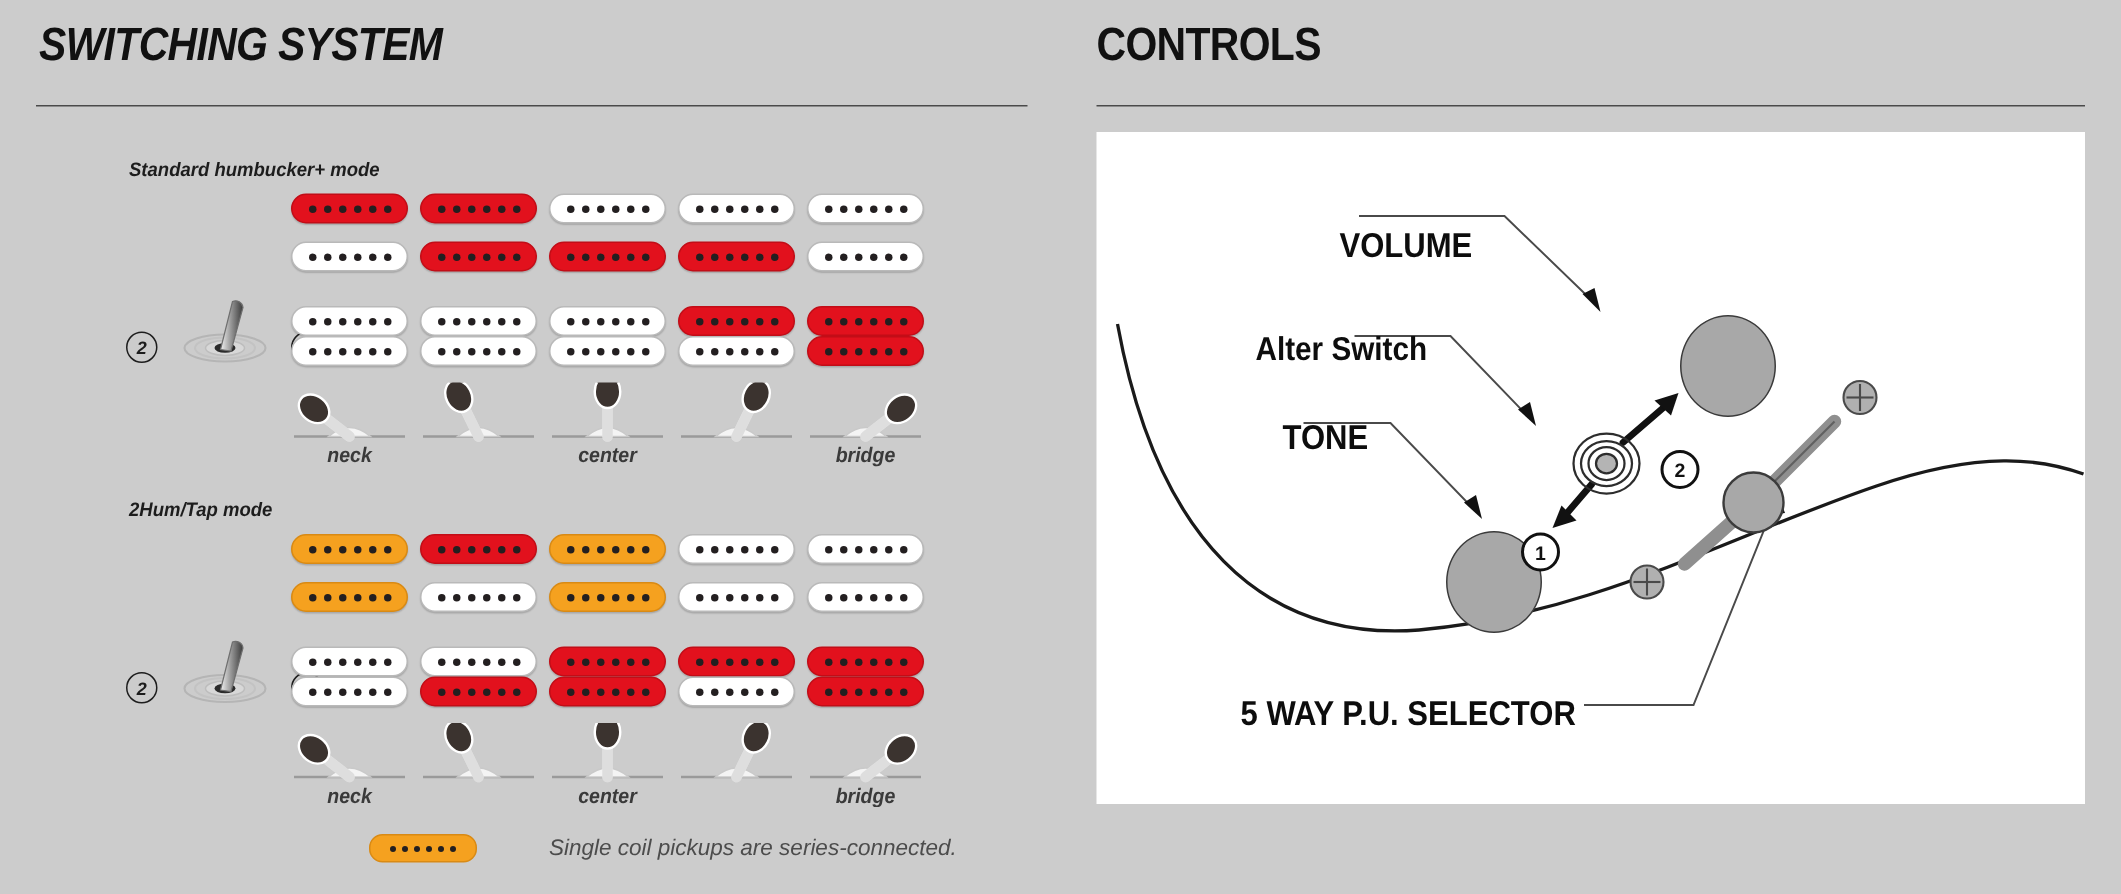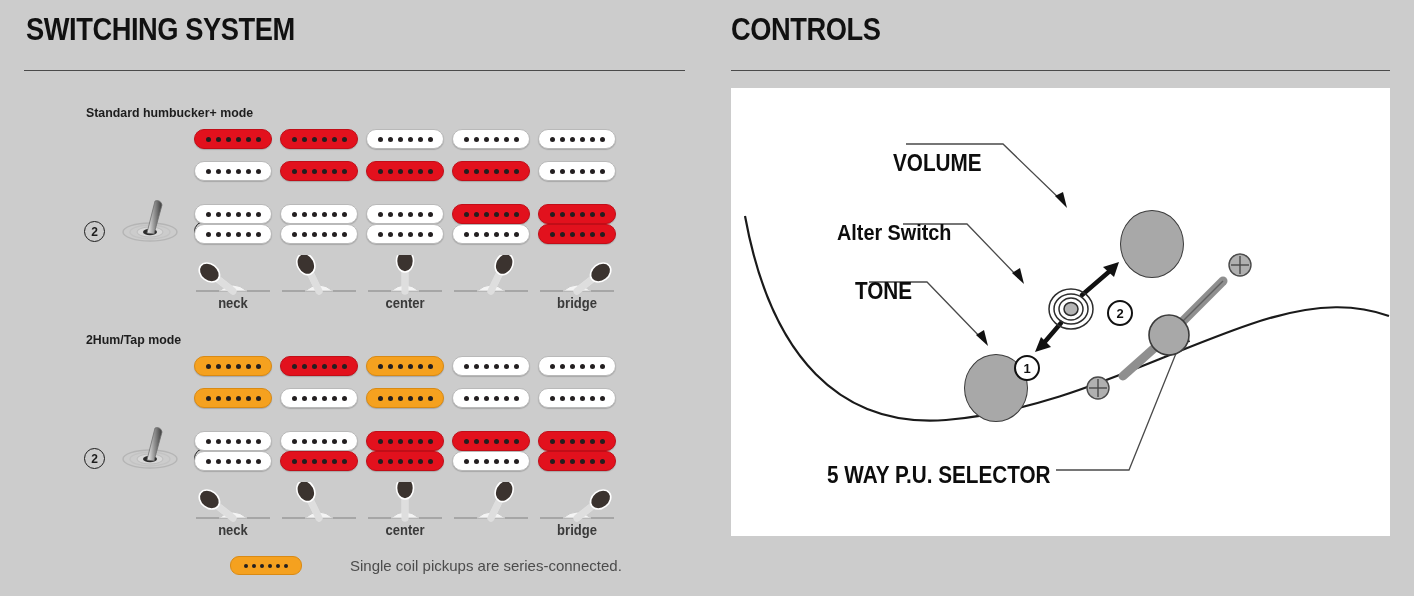--- a/index.html
+++ b/index.html
@@ -4,21 +4,21 @@
 <style>
   html,body{margin:0;padding:0;}
   body{
     width:1414px;height:596px;
     background:#cccccc;
     font-family:"Liberation Sans", sans-serif;
     overflow:hidden;
     position:relative;
   }
   .panel{position:absolute;top:0;height:596px;}
-  #panel-switching{left:0;width:707px;}
+  #panel-switching{left:0;width:707px;font-style:italic;}
   #panel-controls{left:707px;width:707px;}
 
   .section-title{
     position:absolute;
     font-family:"Liberation Sans", sans-serif;
     font-weight:bold;
     font-size:31px;
     letter-spacing:-0.5px;
     color:#111;
     transform:scaleX(0.88);
@@ -556,21 +556,21 @@
         <span class="pole"></span>
       </div>
       <div class="lever-cell" style="left: 538px; top: 482px;"><svg width="78" height="44" viewBox="0 0 78 44">
           <line x1="2" y1="36" x2="76" y2="36" stroke="#9a9a9a" stroke-width="1.6"></line>
           <path d="M 25 36 Q 39 24 53 36 Z" fill="#f4f4f4" stroke="#c9c9c9" stroke-width="1"></path>
           <line x1="39" y1="36" x2="62.64032260820166" y2="17.530155740230253" stroke="#efefef" stroke-width="7" stroke-linecap="round"></line>
           <line x1="39" y1="36" x2="62.64032260820166" y2="17.530155740230253" stroke="#cfcfcf" stroke-width="7" stroke-linecap="round" opacity="0.5"></line>
           <ellipse cx="62.64032260820166" cy="17.530155740230253" rx="8.5" ry="11" fill="#3b332f" stroke="#ffffff" stroke-width="1.6" transform="rotate(52 62.64032260820166 17.530155740230253)"></ellipse>
         </svg></div>
       <div class="lever-label" style="left: 532px; top: 522px;">bridge</div>
-      <div class="legend-row" style="left: 230px; top: 556px; gap: 48px;">
+      <div class="legend-row" style="left: 246px; top: 556px; gap: 48px;">
         <div class="legend-pk">
           <span class="pole"></span>
           <span class="pole"></span>
           <span class="pole"></span>
           <span class="pole"></span>
           <span class="pole"></span>
           <span class="pole"></span>
         </div>
         <div class="legend-text">Single coil pickups are series-connected.</div>
       </div>

